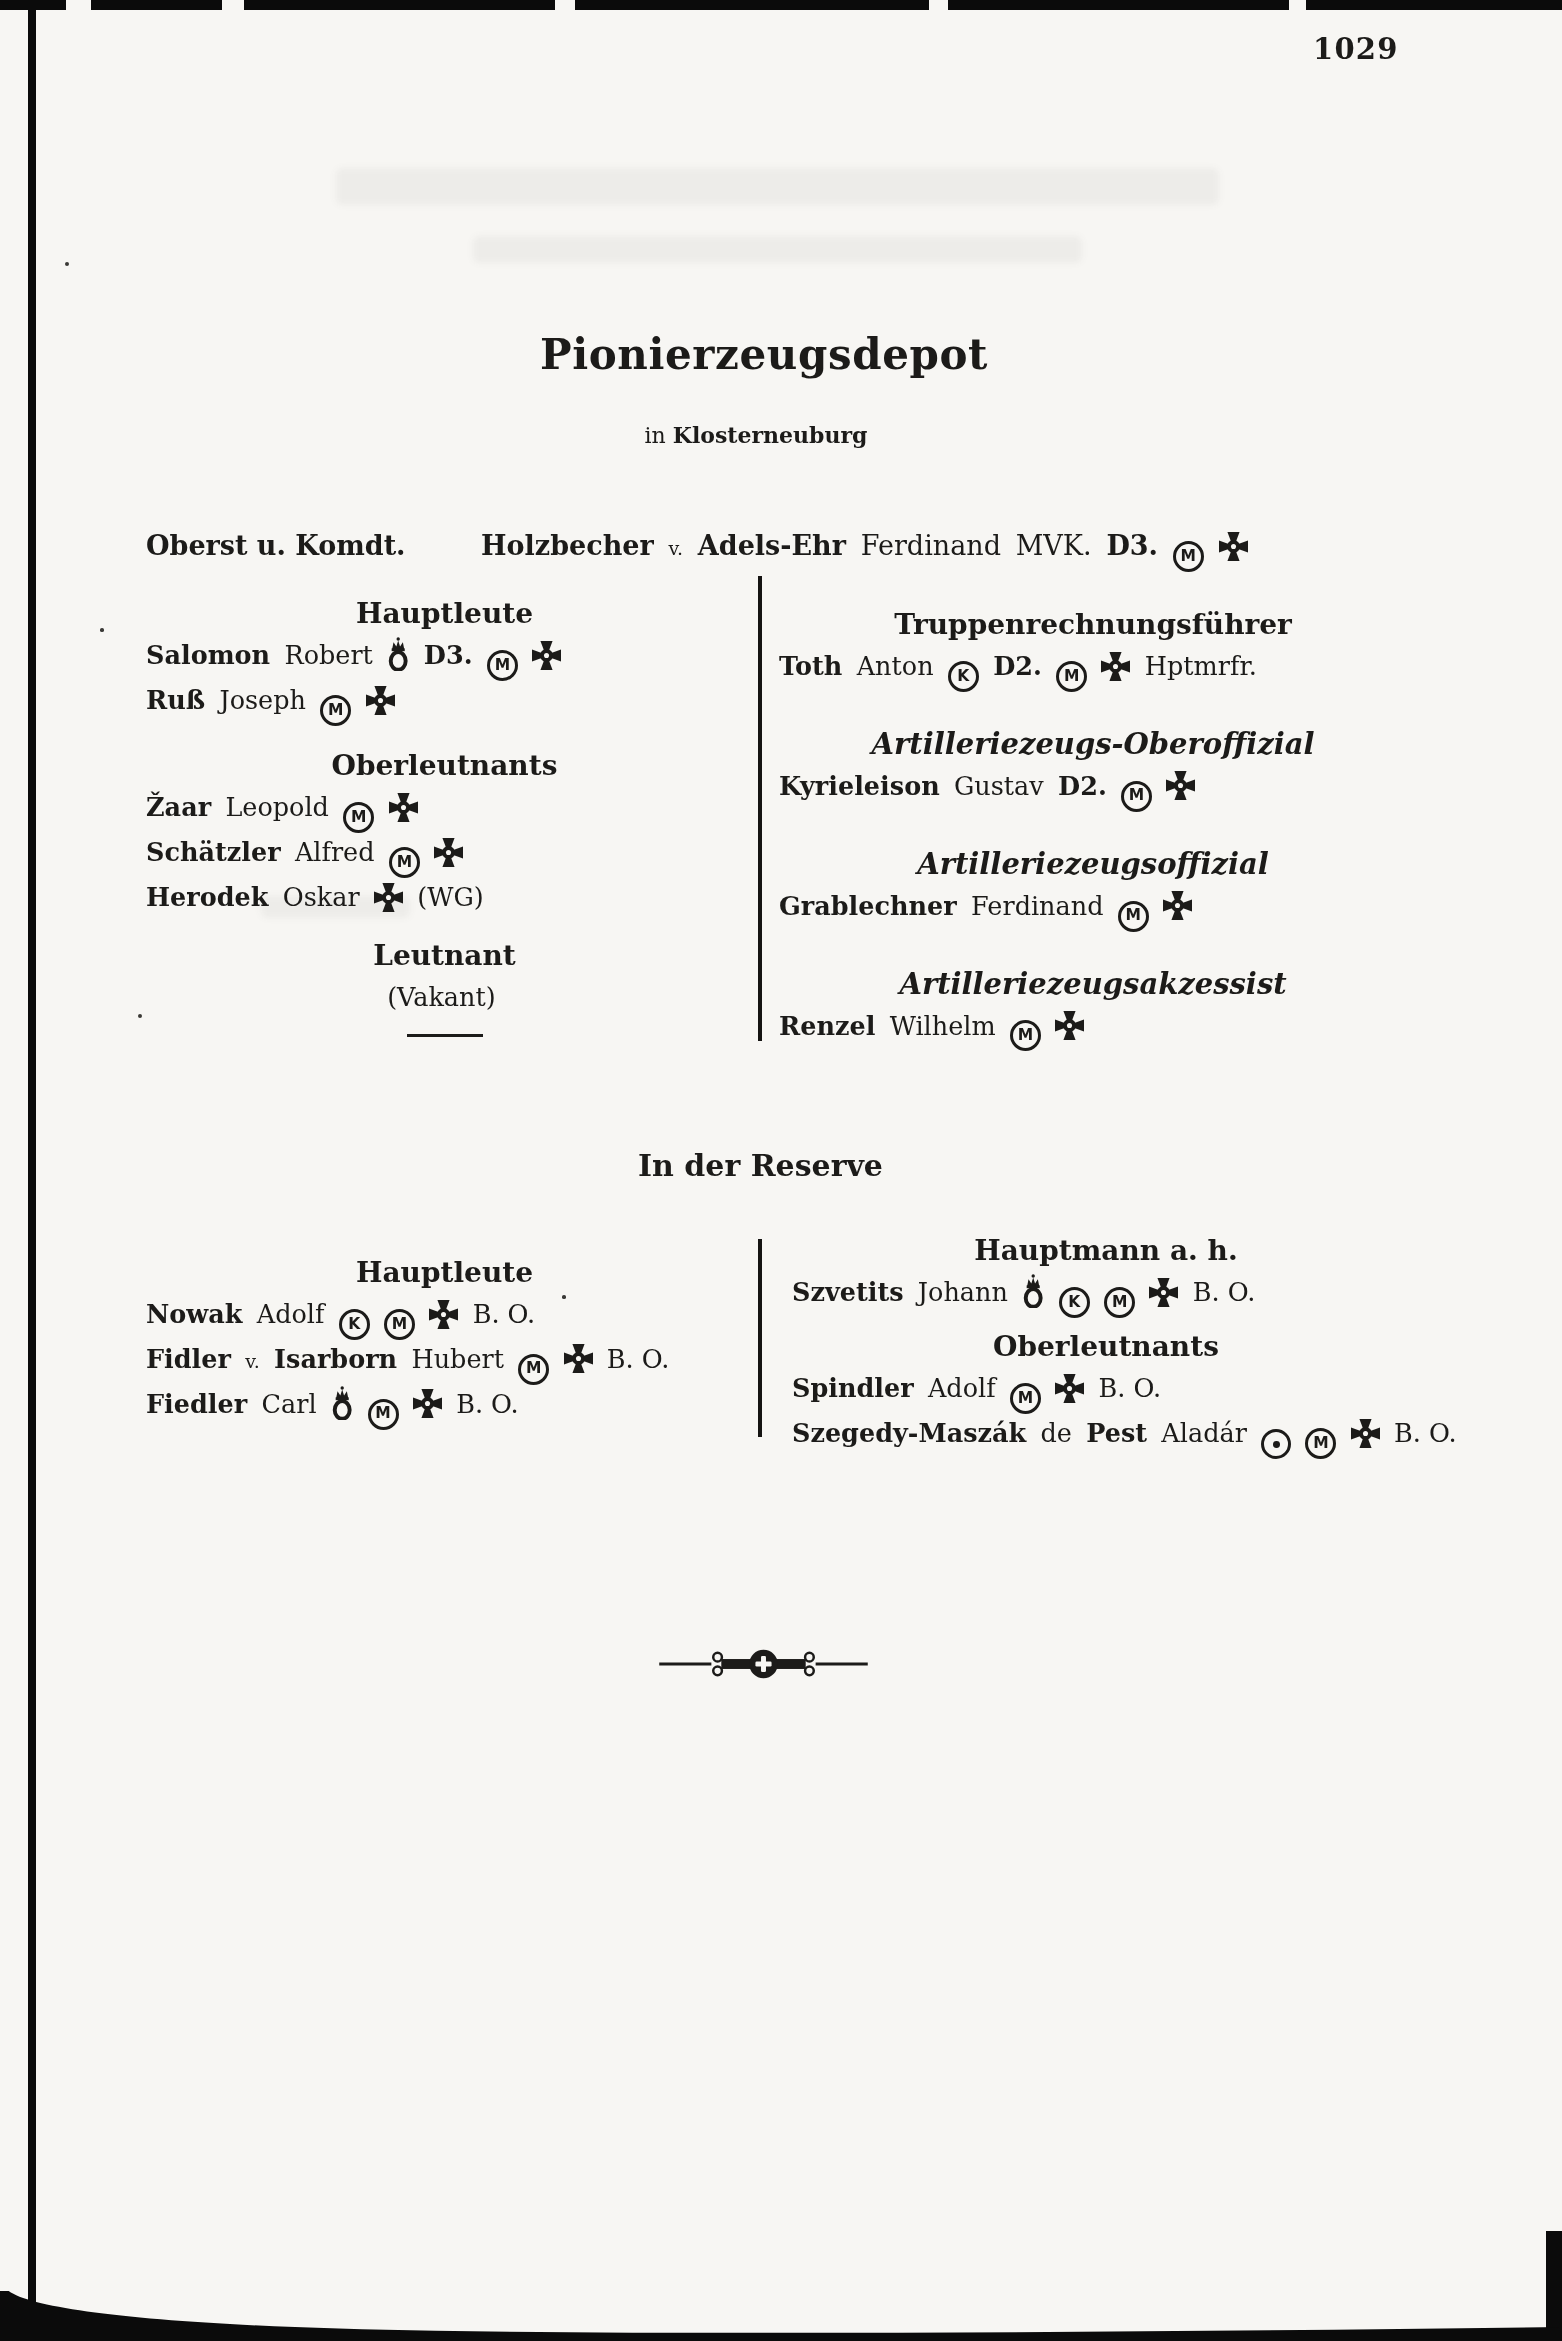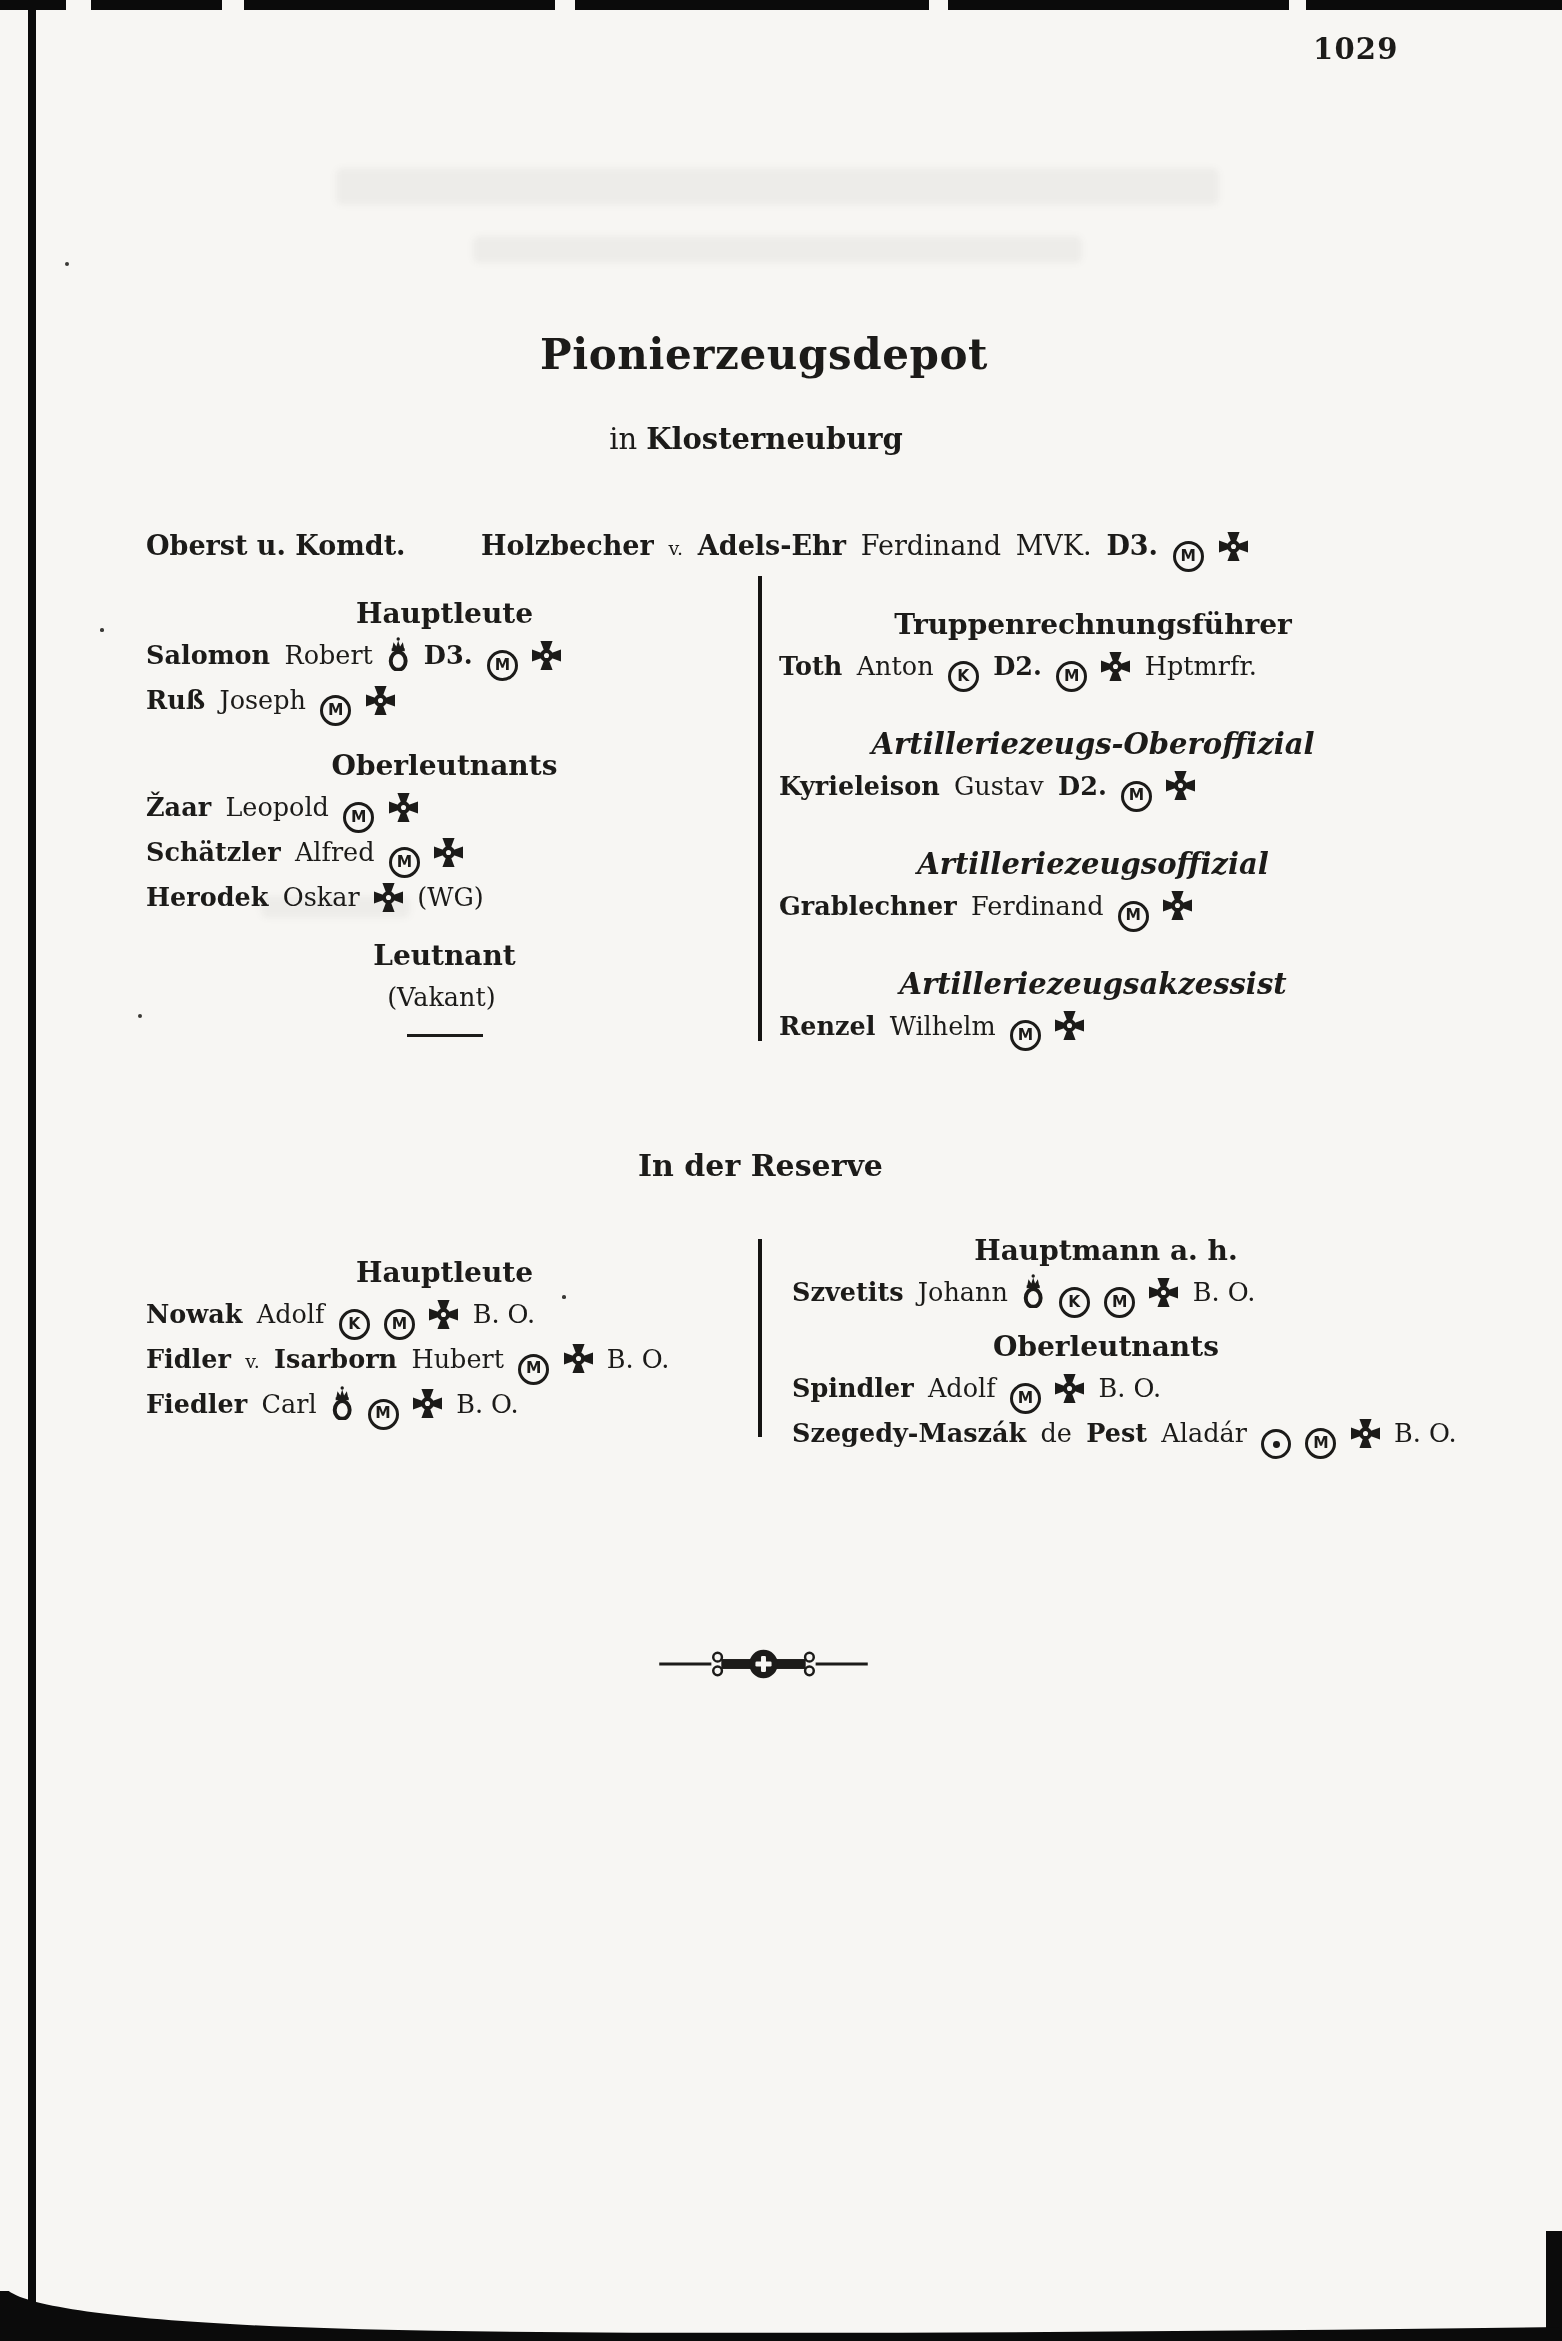--- a/index.html
+++ b/index.html
@@ -23,21 +23,21 @@
   .edge-left{left:28px;top:8.7px;width:8px;height:2295px;background:var(--edge);}
   .edge-right-bottom{right:0;top:2231px;width:16px;height:111px;background:var(--edge);}
   .edge-bottom{left:0;top:2291px;width:1562px;height:51px;}
   
   .ghost{background:rgba(60,60,60,0.05);filter:blur(3.1px);border-radius:6.2px;}
   .speck{background:#3a3936;border-radius:50%;}
   
   .pagenum{left:1313px;top:32px;font-size:29px;font-weight:bold;letter-spacing:1.2px;}
   .title{left:187px;top:322px;width:1138px;text-align:center;
     font-size:42px;font-weight:bold;letter-spacing:0.6px;margin:8px;}
-  .subtitle{left:187px;top:422px;width:1138px;text-align:center;font-size:29px;}
+  .subtitle{left:187px;top:422px;width:1138px;text-align:center;font-size:22px;}
   .subtitle .loc{font-weight:bold;}
   .commander{left:146px;top:530px;width:1306px;font-size:27px;white-space:nowrap;}
   .col{position:absolute;}
   .ghead{font-weight:bold;font-size:28px;line-height:35px;text-align:center;}
   .ghead.it{font-style:italic;font-size:29px;}
   .mt{margin-top:22.4px;}
   .mtl{margin-top:35px;}
   .rows{margin-top:5px;}
   .row{font-size:25.5px;line-height:38px;white-space:nowrap;}
   .row.center{text-align:center;}

